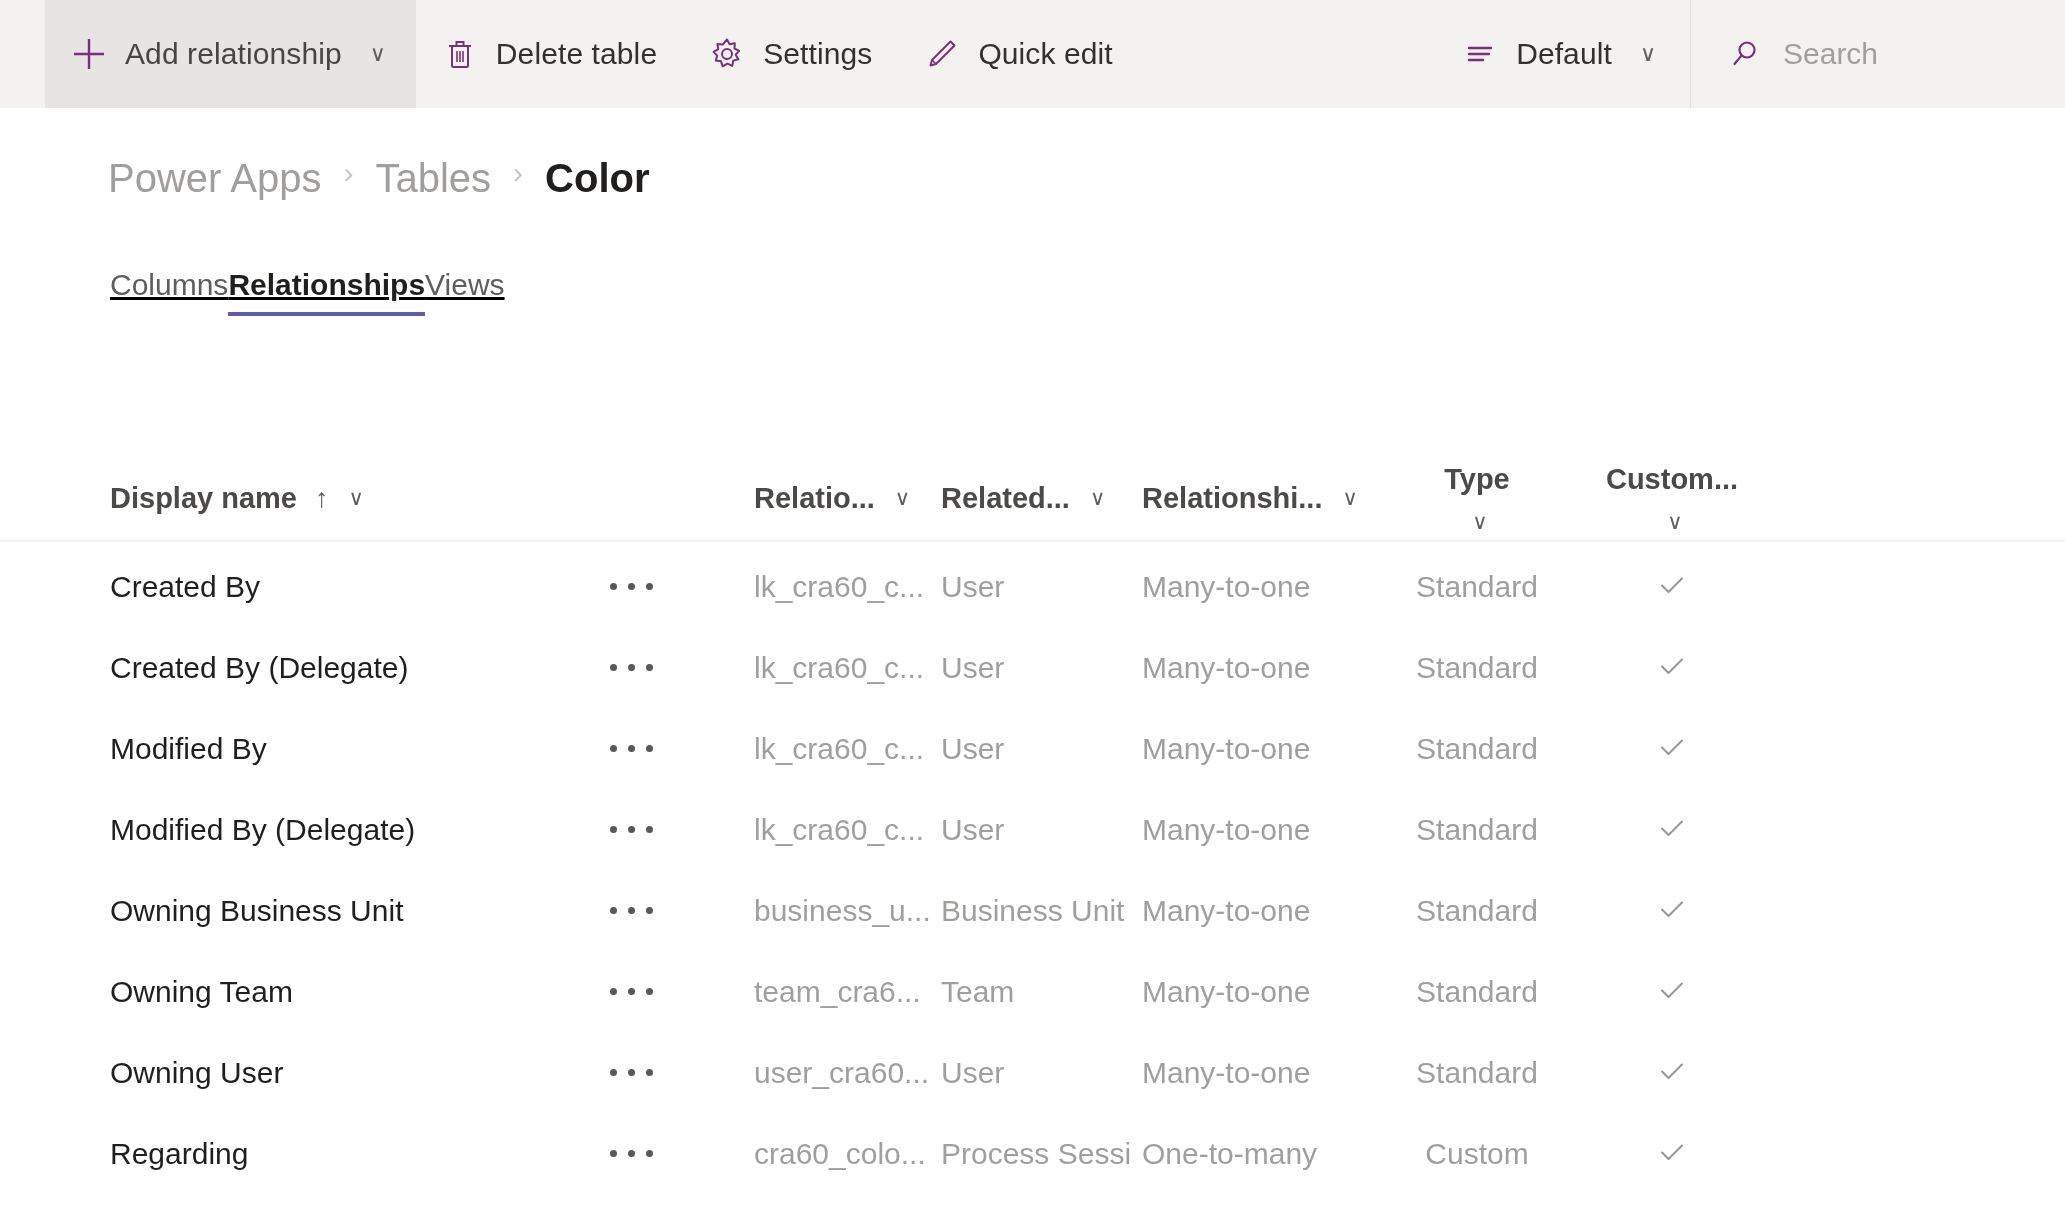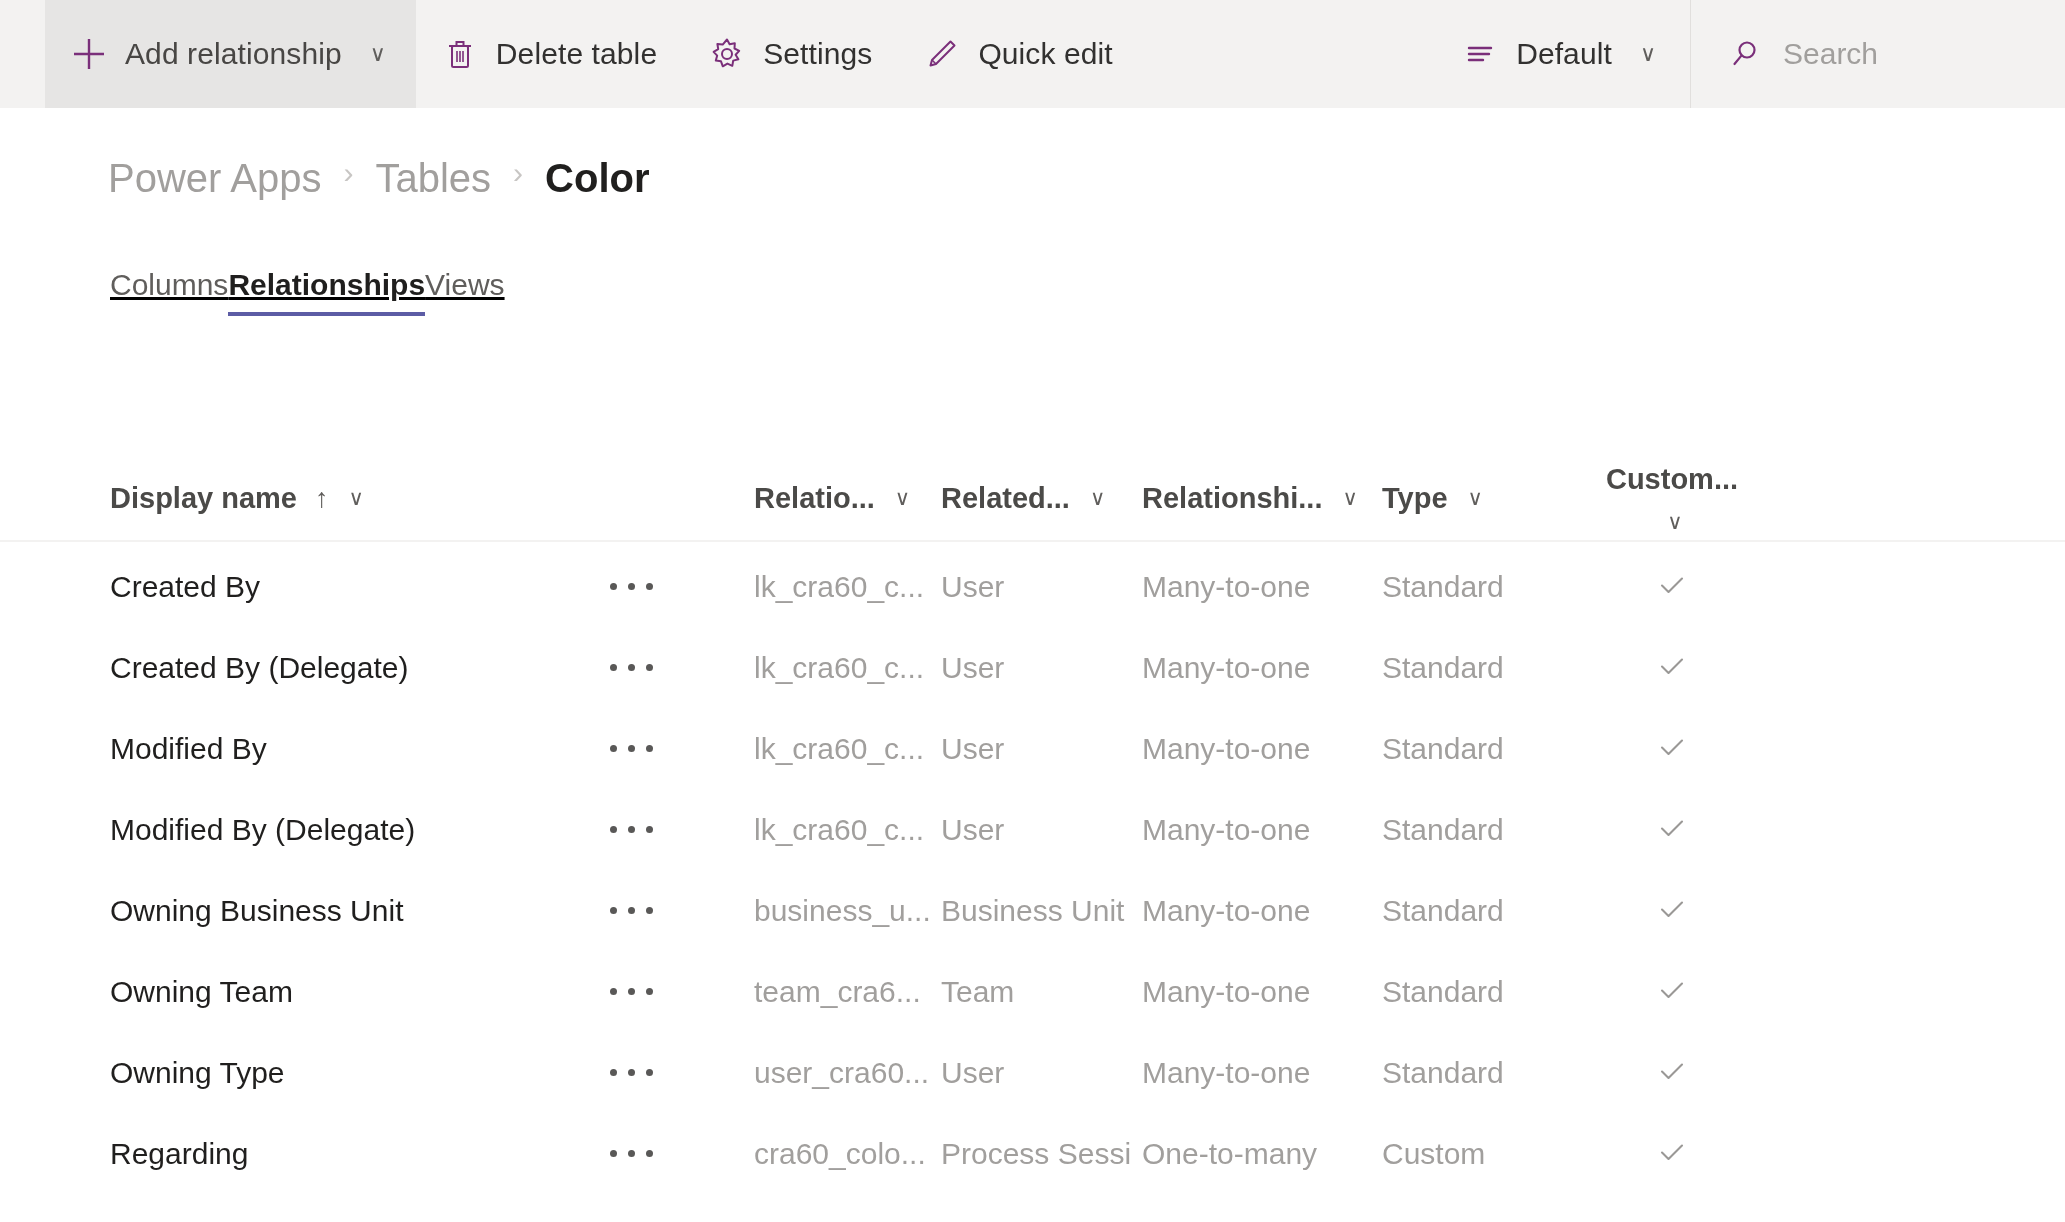--- a/index.html
+++ b/index.html
@@ -169,21 +169,21 @@
     align-items: center;
     gap: 14px;
     white-space: nowrap;
     overflow: hidden;
   }
   .c-display { width: 500px; }
   .c-dots    { width: 144px; }
   .c-relname { width: 187px; }
   .c-related { width: 201px; }
   .c-reltype { width: 240px; }
-  .c-type    { width: 190px; }
+  .c-type    { width: 190px; flex-direction: column; }
   .c-custom  { width: 200px; flex-direction: column; }
 
   .hdr-text {
     font-size: 29px;
     color: #4b4a48;
     font-weight: 600;
   }
   .sort-arrow {
     font-size: 27px;
     color: #605e5c;
@@ -514,21 +514,21 @@
             <span class="cell-muted">Standard</span>
           </div>
           <div class="col c-custom">
             <span><svg class="check" viewBox="0 0 34 34" fill="none" stroke="#9a9896" stroke-width="2.1" stroke-linecap="round" stroke-linejoin="round">
                 <path d="M7 17.5 L13.5 24 L27 10.5"></path>
               </svg></span>
           </div>
         </div>
         <div class="grid-row">
           <div class="col c-display">
-            <span class="cell-primary">Owning Type</span>
+            <span class="cell-primary">Owning User</span>
           </div>
           <div class="col c-dots">
             <span class="dots">
               <i></i>
               <i></i>
               <i></i>
             </span>
           </div>
           <div class="col c-relname">
             <span class="cell-muted">user_cra60...</span>

